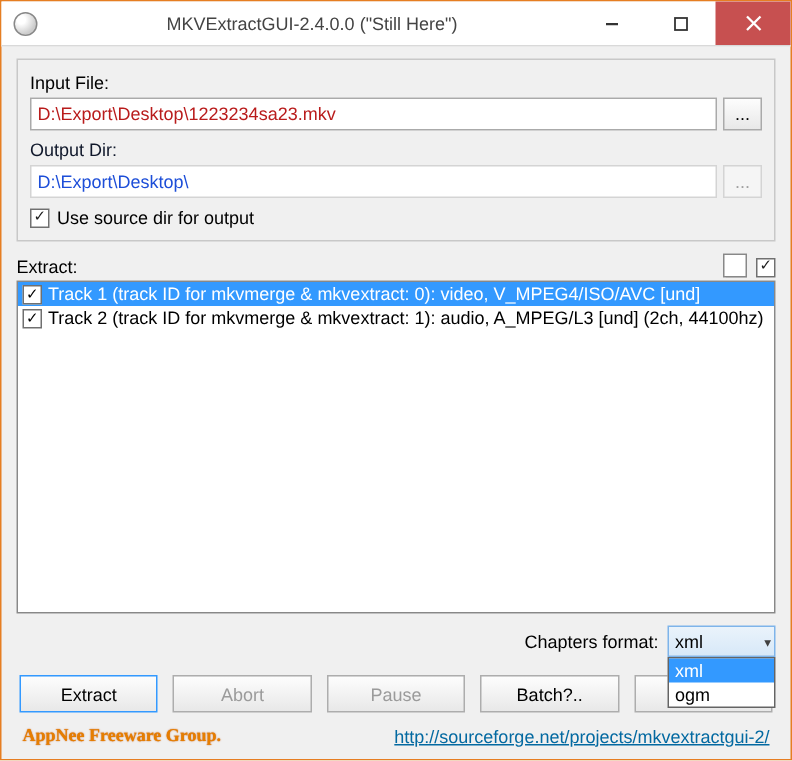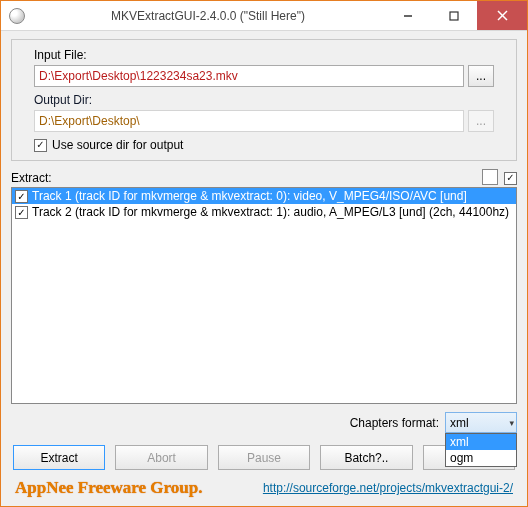--- a/index.html
+++ b/index.html
@@ -5,26 +5,26 @@
 * { box-sizing: border-box; font-family: "Segoe UI", Tahoma, sans-serif; font-size: 12px; }
 body { margin: 0; padding: 0; background: #fff; }
 .window { width: 528px; height: 507px; border: 1px solid #e67e22; display: flex; flex-direction: column; background: #f0f0f0; }
 .titlebar { height: 30px; background: #fff; display: flex; align-items: center; border-bottom: 1px solid #d9d9d9; }
 .title-icon { width: 16px; height: 16px; margin: 0 6px 0 8px; border-radius: 50%; border: 1px solid #888; background: radial-gradient(circle at 30% 30%, #fff 20%, #ccc 70%); }
 .title-text { flex: 1; text-align: center; color: #444; font-size: 12px; }
 .win-controls { display: flex; height: 100%; }
 .win-btn { width: 46px; height: 100%; display: flex; align-items: center; justify-content: center; color: #333; }
 .win-btn.close { background: #c75050; color: #fff; width: 50px; }
 .content { flex: 1; padding: 8px 10px 6px 10px; display: flex; flex-direction: column; position: relative; }
-.group { border: 1px solid #c8c8c8; border-top: 1px solid #c8c8c8; padding: 8px 22px; margin-bottom: 6px; position: relative; }
+.group { border: 1px solid #c8c8c8; border-top: 1px solid #c8c8c8; padding: 8px 8px; margin-bottom: 6px; position: relative; }
 .label { color: #000; margin-bottom: 3px; display: block; }
 .label.disabled { color: #0f172a; }
 .row { display: flex; gap: 4px; align-items: center; margin-bottom: 6px; }
 .text-input { flex: 1; height: 22px; border: 1px solid #aaa; background: #fff; padding: 2px 4px; color: #b91c1c; }
-.text-input.disabled { color: #a16207; border-color: #d4d4d4; }
+.text-input.disabled { color: #1d4ed8; border-color: #d4d4d4; }
 .browse-btn { width: 26px; height: 22px; border: 1px solid #aaa; background: linear-gradient(#fdfdfd,#e8e8e8); display: flex; align-items: center; justify-content: center; }
 .browse-btn.disabled { color: #a0a0a0; border-color: #d4d4d4; background: #f5f5f5; }
 .checkbox-row { display: flex; align-items: center; gap: 5px; margin-top: 4px; }
 .chk { width: 13px; height: 13px; border: 1px solid #707070; background: #fff; display: inline-flex; align-items: center; justify-content: center; font-size: 10px; color: #1a1a1a; line-height: 1; }
 .tracks-head { display: flex; align-items: center; justify-content: space-between; margin: 4px 0 2px 0; }
 .tracks-head-icons { display: flex; gap: 6px; align-items: center; }
 .copy-icon { width: 14px; height: 14px; border: 1px solid #888; background: #fff; position: relative; }
 .copy-icon::after { content:""; position:absolute; width:14px; height:14px; border:1px solid #888; background:#fff; left:-3px; top:-3px; }
 .tracks-list { flex: 1; border: 1px solid #888; background: #fff; overflow: hidden; min-height: 160px; }
 .track-item { display: flex; align-items: center; gap: 4px; padding: 1px 3px; white-space: nowrap; }
@@ -34,21 +34,21 @@
 .select { width: 72px; height: 21px; border: 1px solid #7eb4ea; background: linear-gradient(#eaf3fb,#d7e8f8); display: flex; align-items: center; justify-content: space-between; padding: 0 2px 0 4px; }
 .select .arrow { font-size: 9px; color: #404040; }
 .dropdown { position: absolute; right: 0; top: 21px; width: 72px; border: 1px solid #646464; background: #fff; z-index: 10; }
 .dropdown .opt { padding: 1px 4px; }
 .dropdown .opt.sel { background: #3399ff; color: #fff; }
 .btn-row { display: flex; gap: 10px; margin: 12px 0 8px 0; padding: 0 2px; }
 .btn { flex: 1; height: 25px; border: 1px solid #adadad; background: linear-gradient(#fdfdfd,#e8e8e8); display: flex; align-items: center; justify-content: center; }
 .btn.primary { border: 1px solid #3399ff; }
 .btn.disabled { color: #9b9b9b; }
 .footer { display: flex; justify-content: space-between; align-items: center; padding: 0 4px 2px 4px; }
-.brand { font-family: "Comic Sans MS", cursive; font-weight: bold; font-size: 17px; color: #e67e00; text-shadow: 0 0 1px #c05000; }
+.brand { font-family: "Comic Sans MS", cursive; font-weight: bold; font-size: 12px; color: #e67e00; text-shadow: 0 0 1px #c05000; }
 .link { color: #0369a1; text-decoration: underline; font-size: 12px; }
 </style>
 </head>
 <body>
 
 <div class="window">
   <div class="titlebar">
     <div class="title-icon"></div>
     <div class="title-text">MKVExtractGUI-2.4.0.0 ("Still Here")</div>
     <div class="win-controls">

